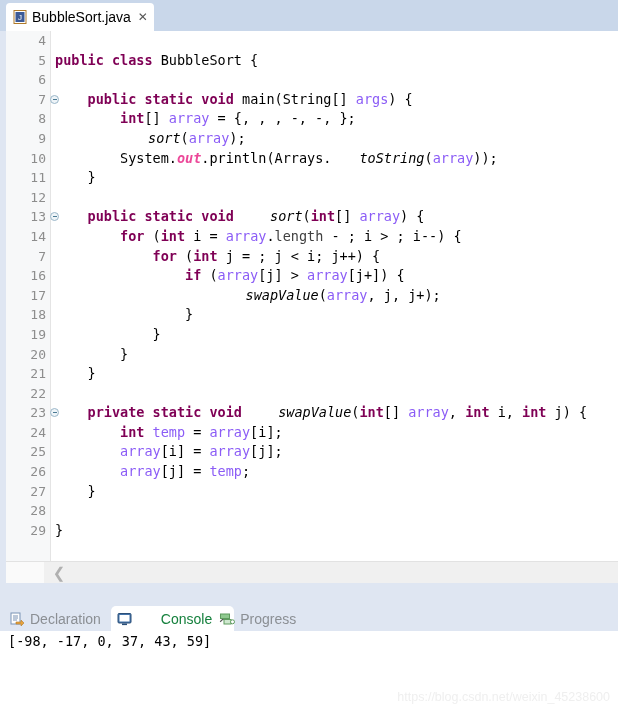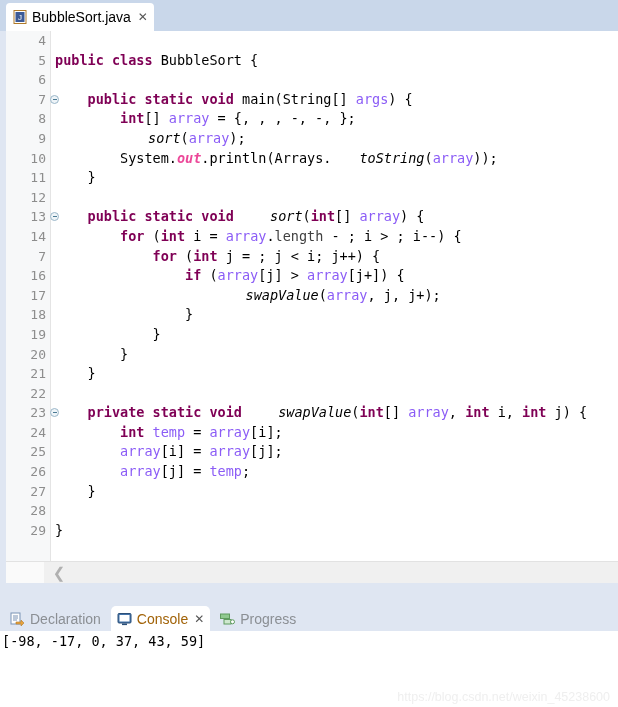--- a/index.html
+++ b/index.html
@@ -84,32 +84,32 @@
   .ctab{
     position:absolute;top:1px;height:25px;display:flex;align-items:center;
     box-sizing:border-box;padding:0 6px;
   }
   .ctab.active{
     background:#ffffff;border-top-left-radius:5px;border-top-right-radius:5px;
   }
   .ctab .cicon{width:15px;height:14px;margin-right:5px;flex:none;}
   .ctab .clabel{font-size:14px;line-height:1;white-space:nowrap;}
   .ctab.inactive .clabel{color:#8b8f94;}
-  .ctab.active .clabel{color:#a16207;}
+  .ctab.active .clabel{color:#15803d;margin-left:24px;}
   .ctab .cclose{margin-left:6px;font-size:12px;color:#555;line-height:1;font-family:"DejaVu Sans",sans-serif;}
 
   .console-body{
     position:absolute;left:0;top:26px;width:618px;height:89px;background:#ffffff;
   }
   .term-line{
     padding:2px 0 1px 2px;font-size:13.5px;color:#000;white-space:nowrap;overflow:hidden;
     font-family:"Liberation Sans",sans-serif;
   }
   .out-line{
-    padding-left:2px;margin-top:2px;
+    padding-left:8px;margin-top:2px;
     font-family:"DejaVu Sans Mono","Liberation Mono",monospace;
     font-size:13.5px;color:#000;white-space:pre;
   }
   .watermark{
     position:absolute;right:8px;bottom:16px;
     font-size:12.5px;color:#efefef;white-space:nowrap;
     font-family:"Liberation Sans",sans-serif;
   }
 </style>
 </head>

